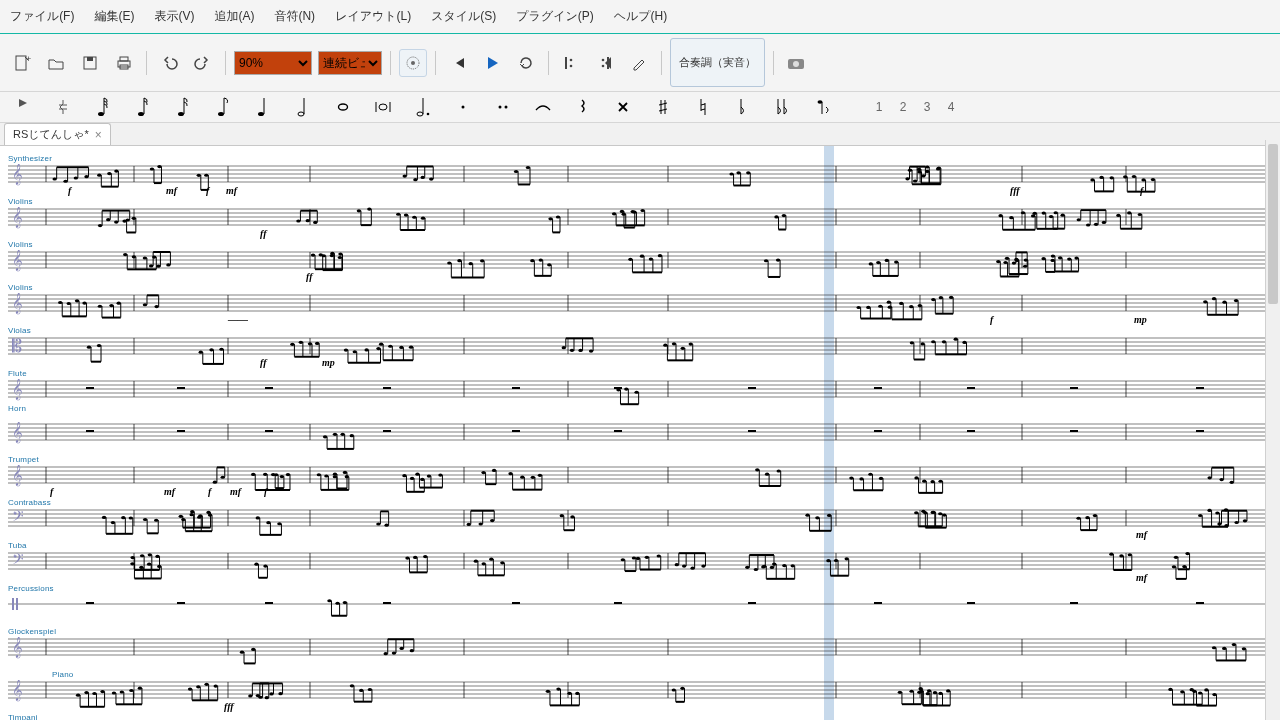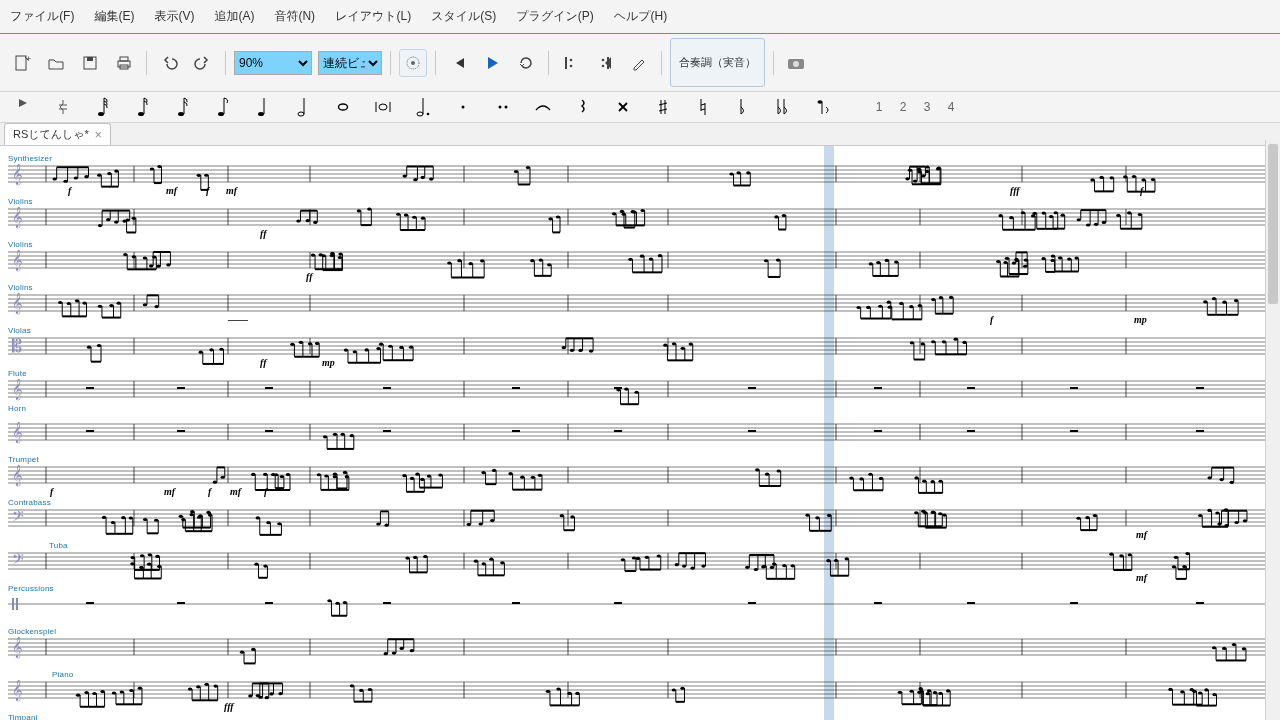--- a/index.html
+++ b/index.html
@@ -1,21 +1,21 @@
 <!DOCTYPE html>
 <html><head>
 <meta charset="utf-8">
 <style>
   html,body{margin:0;padding:0;width:1280px;height:720px;font-family:"MS PGothic","Meiryo",sans-serif;font-size:12px;color:#333;background:#fff;overflow:hidden}
   .menubar{display:flex;gap:20px;padding:8px 10px;background:#f4f4f4;border-bottom:1px solid #14b8a6}
   .menubar span{cursor:default}
   .toolbar{display:flex;align-items:center;gap:6px;padding:4px 8px;background:#f4f4f4;border-bottom:1px solid #d6d6d6}
   .toolbar .sep{width:1px;height:24px;background:#c8c8c8;margin:0 2px}
   .tbtn{width:26px;height:26px;display:flex;align-items:center;justify-content:center;border:1px solid transparent;border-radius:3px;color:#444}
-  select{height:24px;font-size:12px;border:1px solid #aaa;background:#7dd3fc}
+  select{height:24px;font-size:12px;border:1px solid #aaa;background:#c2410c}
   .sel-zoom{width:78px}
   .sel-view{width:64px}
   .chip{padding:16px 8px;border:1px solid #b5c7da;border-radius:3px;background:#eef3f7;font-size:11px}
   .notebar{display:flex;align-items:center;gap:10px;padding:2px 8px;background:#f4f4f4;border-bottom:1px solid #d6d6d6}
   .nb{width:30px;height:26px;display:flex;align-items:center;justify-content:center;color:#555}
   .voice-num{width:14px;text-align:center;font-size:12px;color:#666}
   .tabbar{display:flex;align-items:flex-end;height:22px;background:#f1f1f1;border-bottom:1px solid #c8c8c8;padding-left:4px}
   .tab{display:flex;align-items:flex-end;gap:6px;padding:3px 8px;background:#fff;border:1px solid #c2c2c2;border-bottom:none;border-radius:3px 3px 0 0;font-size:11px}
   .tab .x{color:#888;font-size:12px}
   .score{position:relative;height:600px;background:#fff;overflow:hidden}
@@ -1128,21 +1128,21 @@
       <ellipse cx="122.8068501371742" cy="9.997247942386831" rx="2.2" ry="1.6" fill="#000"></ellipse>
       <line x1="124.8068501371742" x2="124.8068501371742" y1="9.997247942386831" y2="25.800308641975306" stroke="#000"></line>
       <line x1="98.07215363511659" x2="124.8068501371742" y1="25.800308641975306" y2="25.800308641975306" stroke="#000" stroke-width="2"></line>
       <ellipse cx="553.8146347736625" cy="7.705041152263373" rx="2.2" ry="1.6" fill="#000"></ellipse>
       <line x1="555.8146347736625" x2="555.8146347736625" y1="7.705041152263373" y2="22.210133744855966" stroke="#000"></line>
       <ellipse cx="564.4827374828532" cy="8.906018518518518" rx="2.2" ry="1.6" fill="#000"></ellipse>
       <line x1="566.4827374828532" x2="566.4827374828532" y1="8.906018518518518" y2="22.210133744855966" stroke="#000"></line>
       <line x1="555.8146347736625" x2="566.4827374828532" y1="22.210133744855966" y2="22.210133744855966" stroke="#000" stroke-width="2"></line>
       <text x="1128" y="30" class="dyn">mf</text>
     </svg>
-    <div class="inst-label" style="top: 395px; margin-left: 41px;">Tuba</div>
+    <div class="inst-label" style="top: 395px;">Tuba</div>
     <svg class="staff" width="1258" height="36" style="top: 405px;">
       <line x1="0" x2="1258" y1="2" y2="2" stroke="#000" stroke-width=".5"></line>
       <line x1="0" x2="1258" y1="6" y2="6" stroke="#000" stroke-width=".5"></line>
       <line x1="0" x2="1258" y1="10" y2="10" stroke="#000" stroke-width=".5"></line>
       <line x1="0" x2="1258" y1="14" y2="14" stroke="#000" stroke-width=".5"></line>
       <line x1="0" x2="1258" y1="18" y2="18" stroke="#000" stroke-width=".5"></line>
       <line x1="38" x2="38" y1="2" y2="18" stroke="#000" stroke-width=".7"></line>
       <line x1="126" x2="126" y1="2" y2="18" stroke="#000" stroke-width=".7"></line>
       <line x1="220" x2="220" y1="2" y2="18" stroke="#000" stroke-width=".7"></line>
       <line x1="302" x2="302" y1="2" y2="18" stroke="#000" stroke-width=".7"></line>

